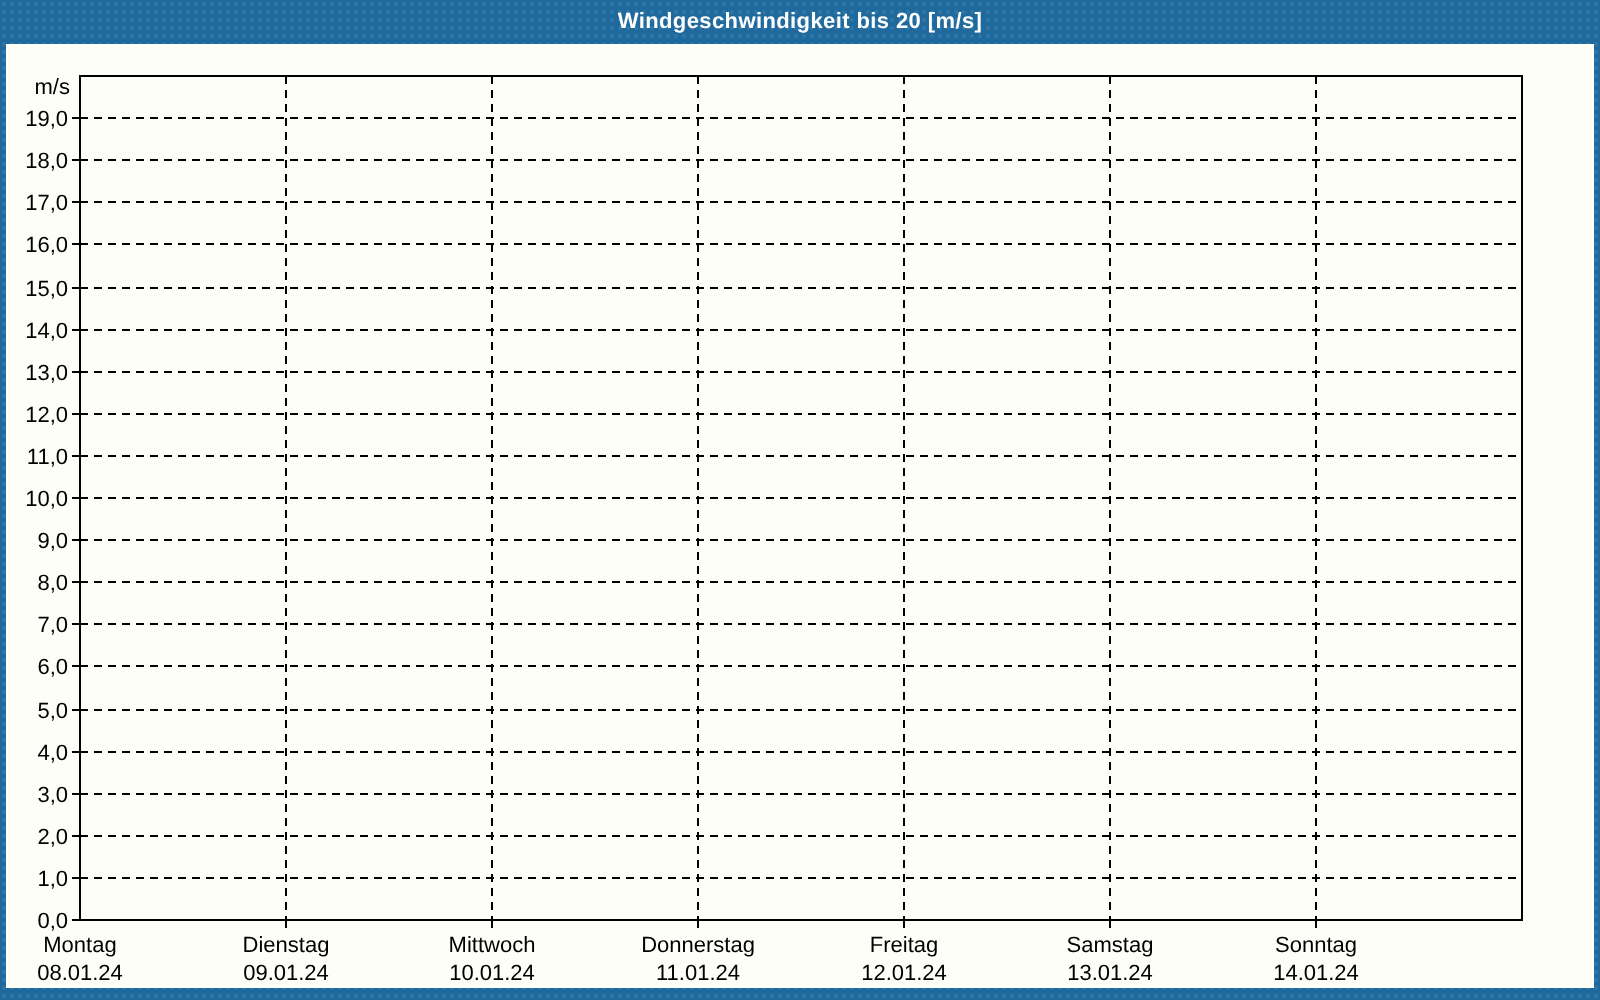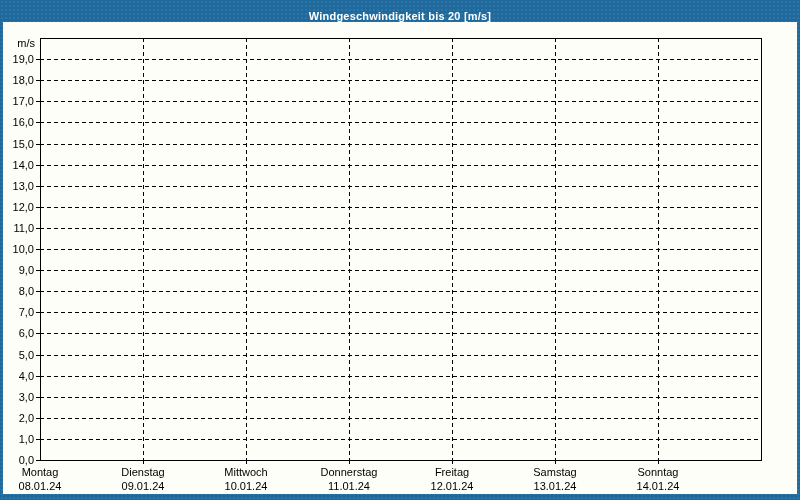--- a/index.html
+++ b/index.html
@@ -14,21 +14,21 @@
     background-color: #1f699c;
     background-image: radial-gradient(#2e76a8 1px, transparent 1px);
     background-size: 4px 4px;
     overflow: hidden;
   }
   #title-bar {
     position: absolute;
     left: 0; top: 0;
     width: 800px; height: 22px;
     display: flex;
-    align-items: flex-end;
+    align-items: center;
     justify-content: center;
   }
   #title-bar .title-text {
     color: #ffffff;
     font-size: 11px;
     font-weight: bold;
     letter-spacing: 0.2px;
   }
   #chart-panel {
     position: absolute;

